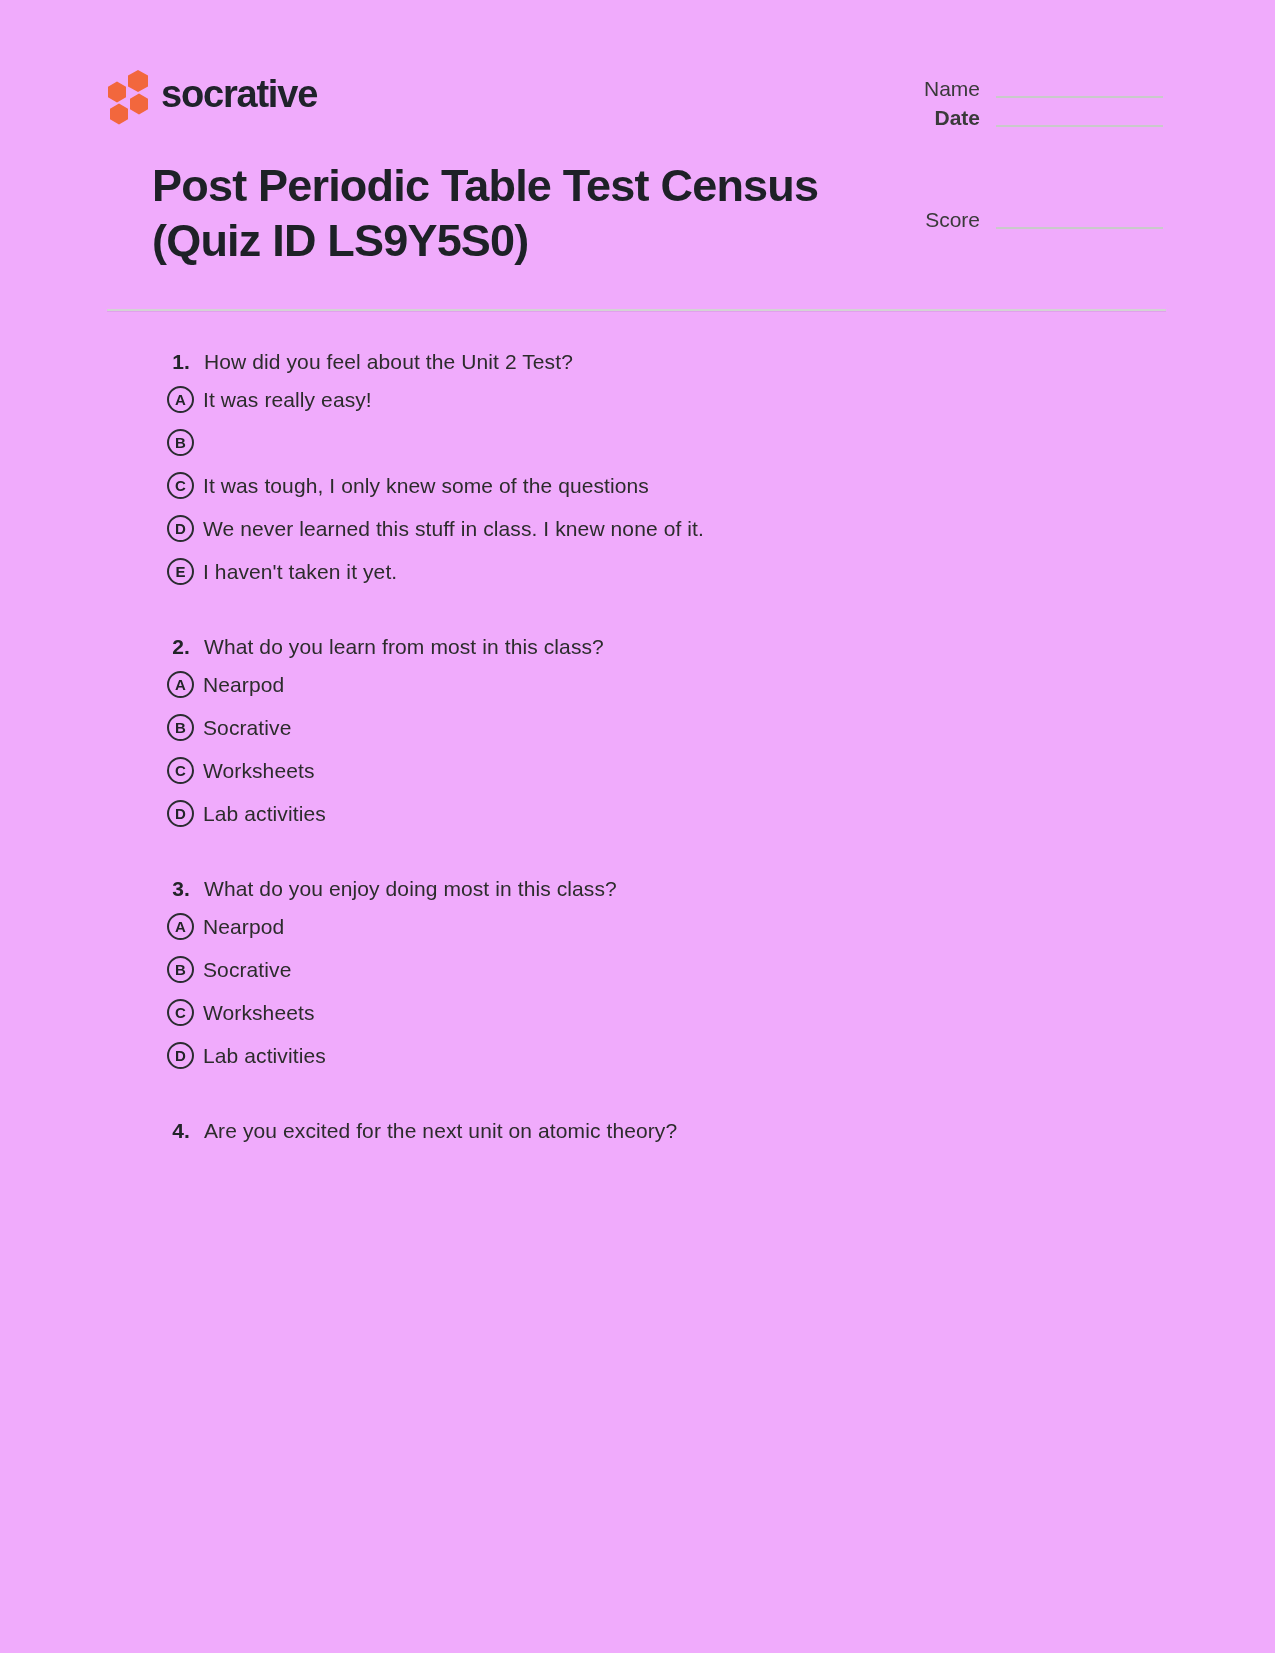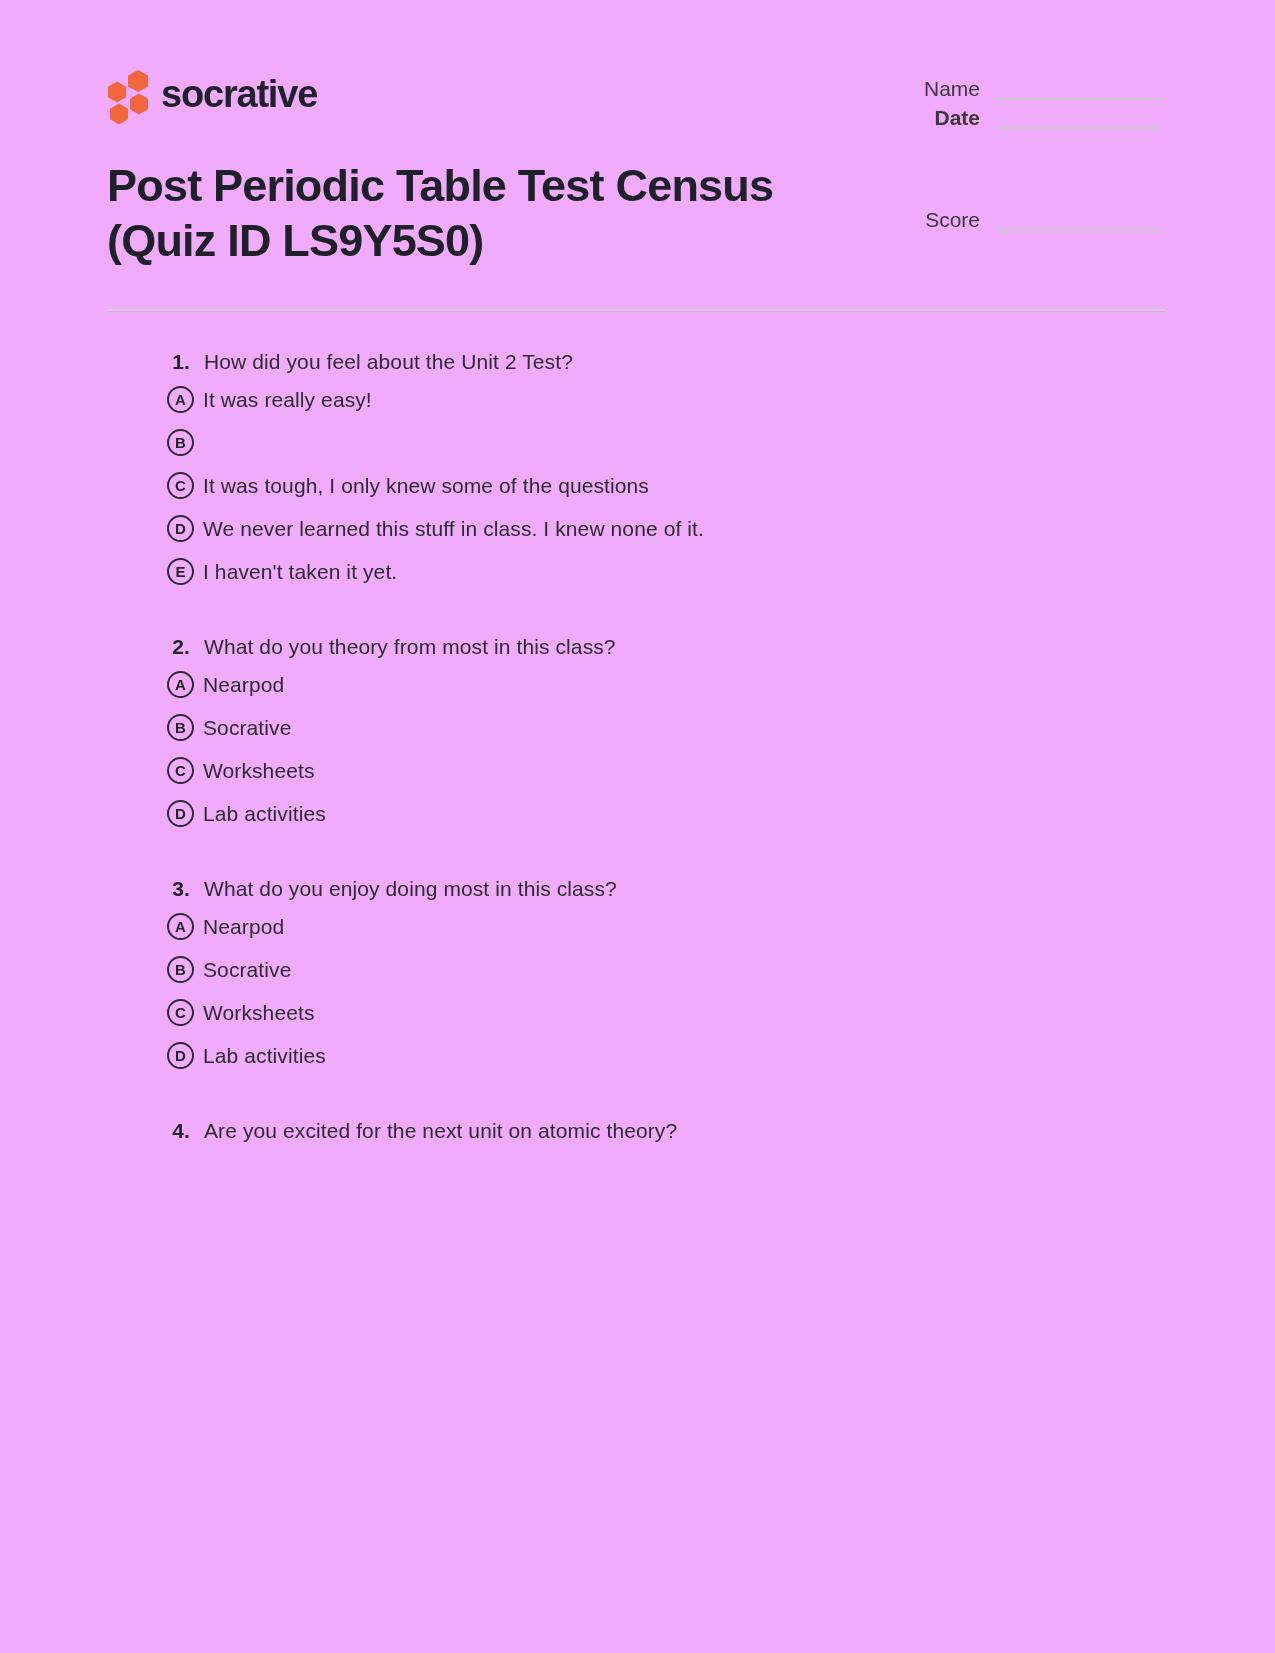--- a/index.html
+++ b/index.html
@@ -20,40 +20,40 @@
   }
   .brand svg { display: block; }
   .wordmark {
     font-size: 38px; font-weight: 700; letter-spacing: -1.2px;
     color: #20232b; transform: translateY(-2px);
   }
 
   
   .field-row {
     position: absolute; right: 112px;
-    display: flex; align-items: flex-end; gap: 16px;
+    display: flex; align-items: flex-start; gap: 16px;
   }
   .field-label {
     font-size: 21px; color: #3a3a3a; line-height: 23px;
   }
   .blank-line {
     width: 167px; height: 21px;
     border-bottom: 2px solid #c9caca;
   }
   .row-name  { top: 77px; }
   .row-date  { top: 106px; font-weight: bold; }
   .row-score { top: 208px; margin-left: 28px; }
 
   
   .quiz-title {
     position: absolute; left: 107px; top: 158px; width: 790px;
     font-size: 45px; font-weight: 700; line-height: 55px;
     letter-spacing: -0.8px; color: #1e2127;
   }
-  .quiz-title span { display: block; }
+  .quiz-title span { display: block; margin-left: 45px; }
 
   
   .divider {
     position: absolute; left: 107px; top: 309px; width: 1059px;
     height: 2px; background: #d3d3d3;
     box-shadow: 0 1px 0 rgba(0,0,0,0.06);
   }
 
   
   .questions {
@@ -152,21 +152,21 @@
       </div>
       <div class="opt">
         <span class="bubble">E</span>
         <span class="opt-text">I haven't taken it yet.</span>
       </div>
     </div>
 
     <div class="question">
       <div class="q-row">
         <span class="q-num">2.</span>
-        <span class="q-text">What do you theory from most in this class?</span>
+        <span class="q-text">What do you learn from most in this class?</span>
       </div>
       <div class="opt">
         <span class="bubble">A</span>
         <span class="opt-text">Nearpod</span>
       </div>
       <div class="opt">
         <span class="bubble">B</span>
         <span class="opt-text">Socrative</span>
       </div>
       <div class="opt">

